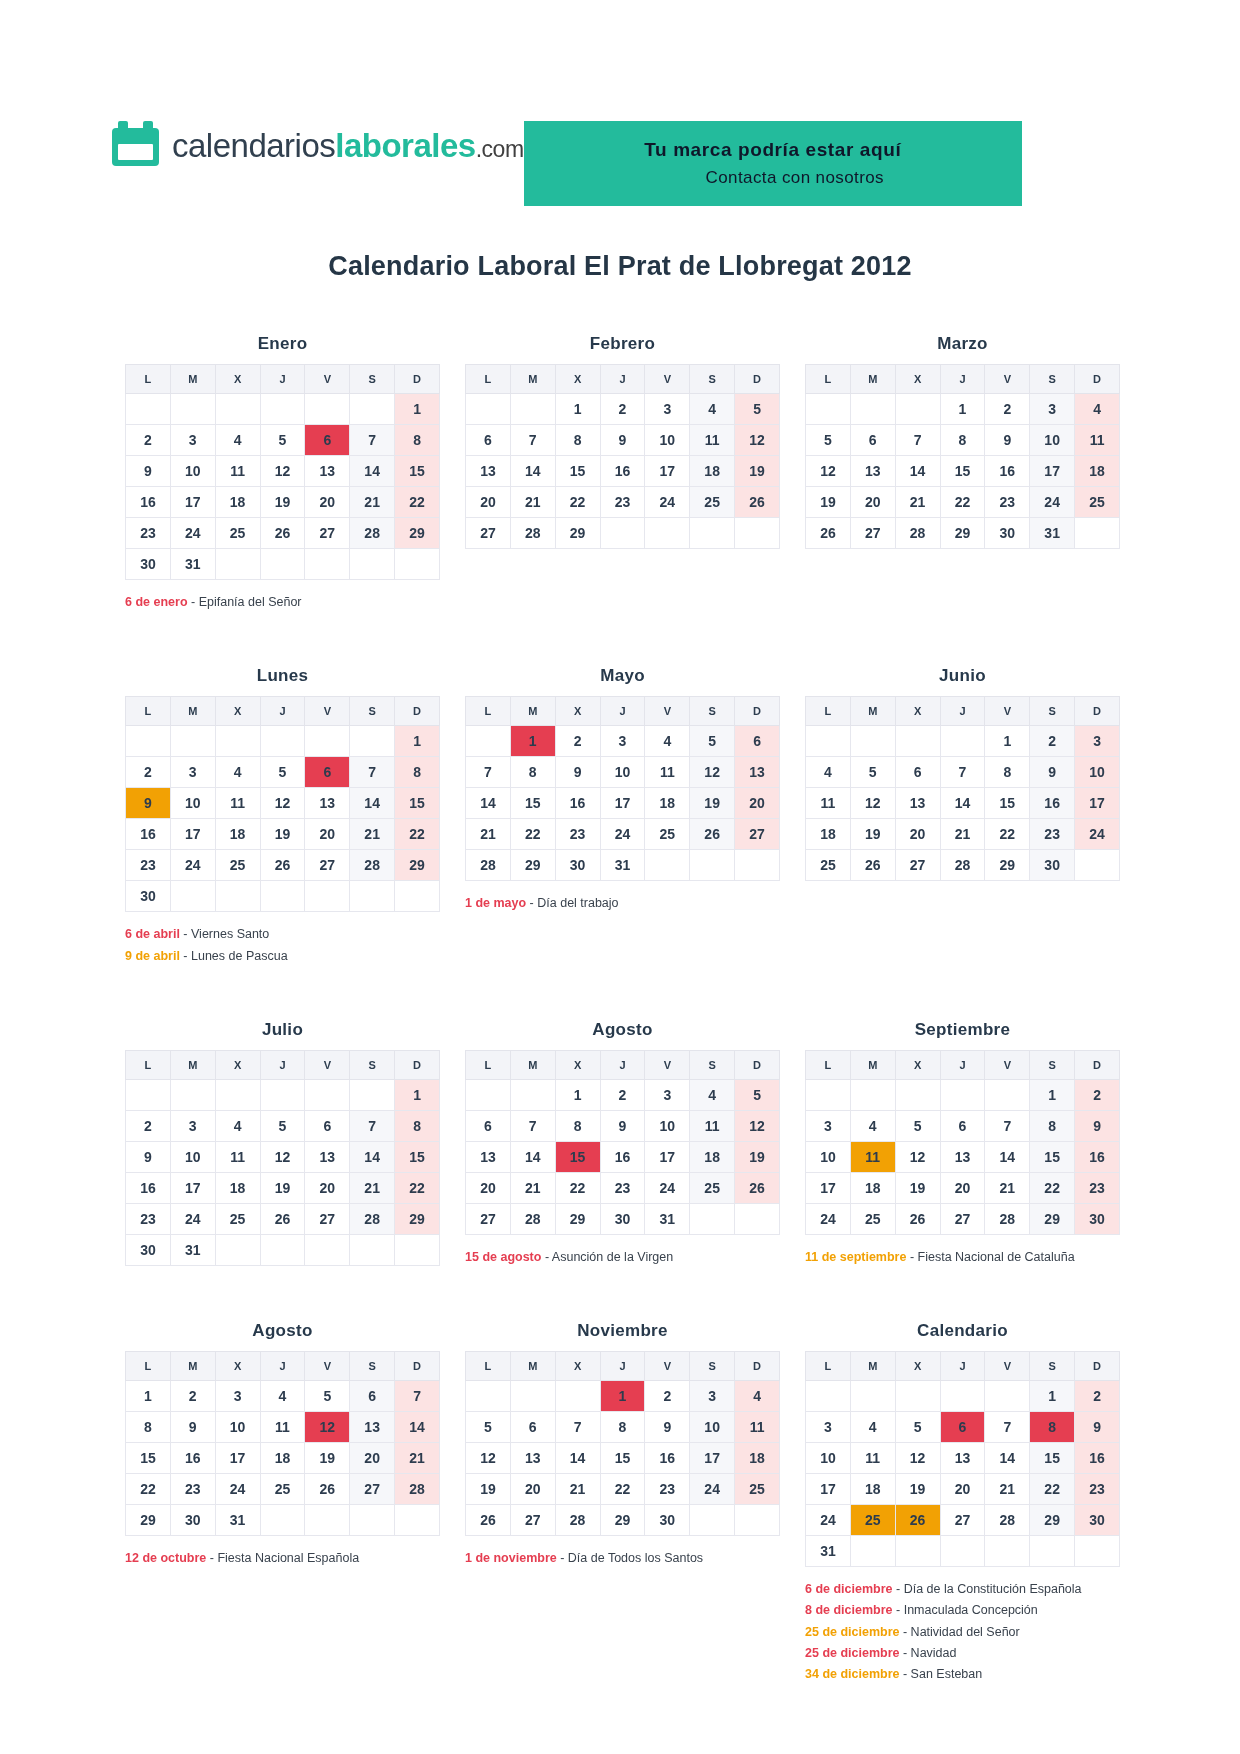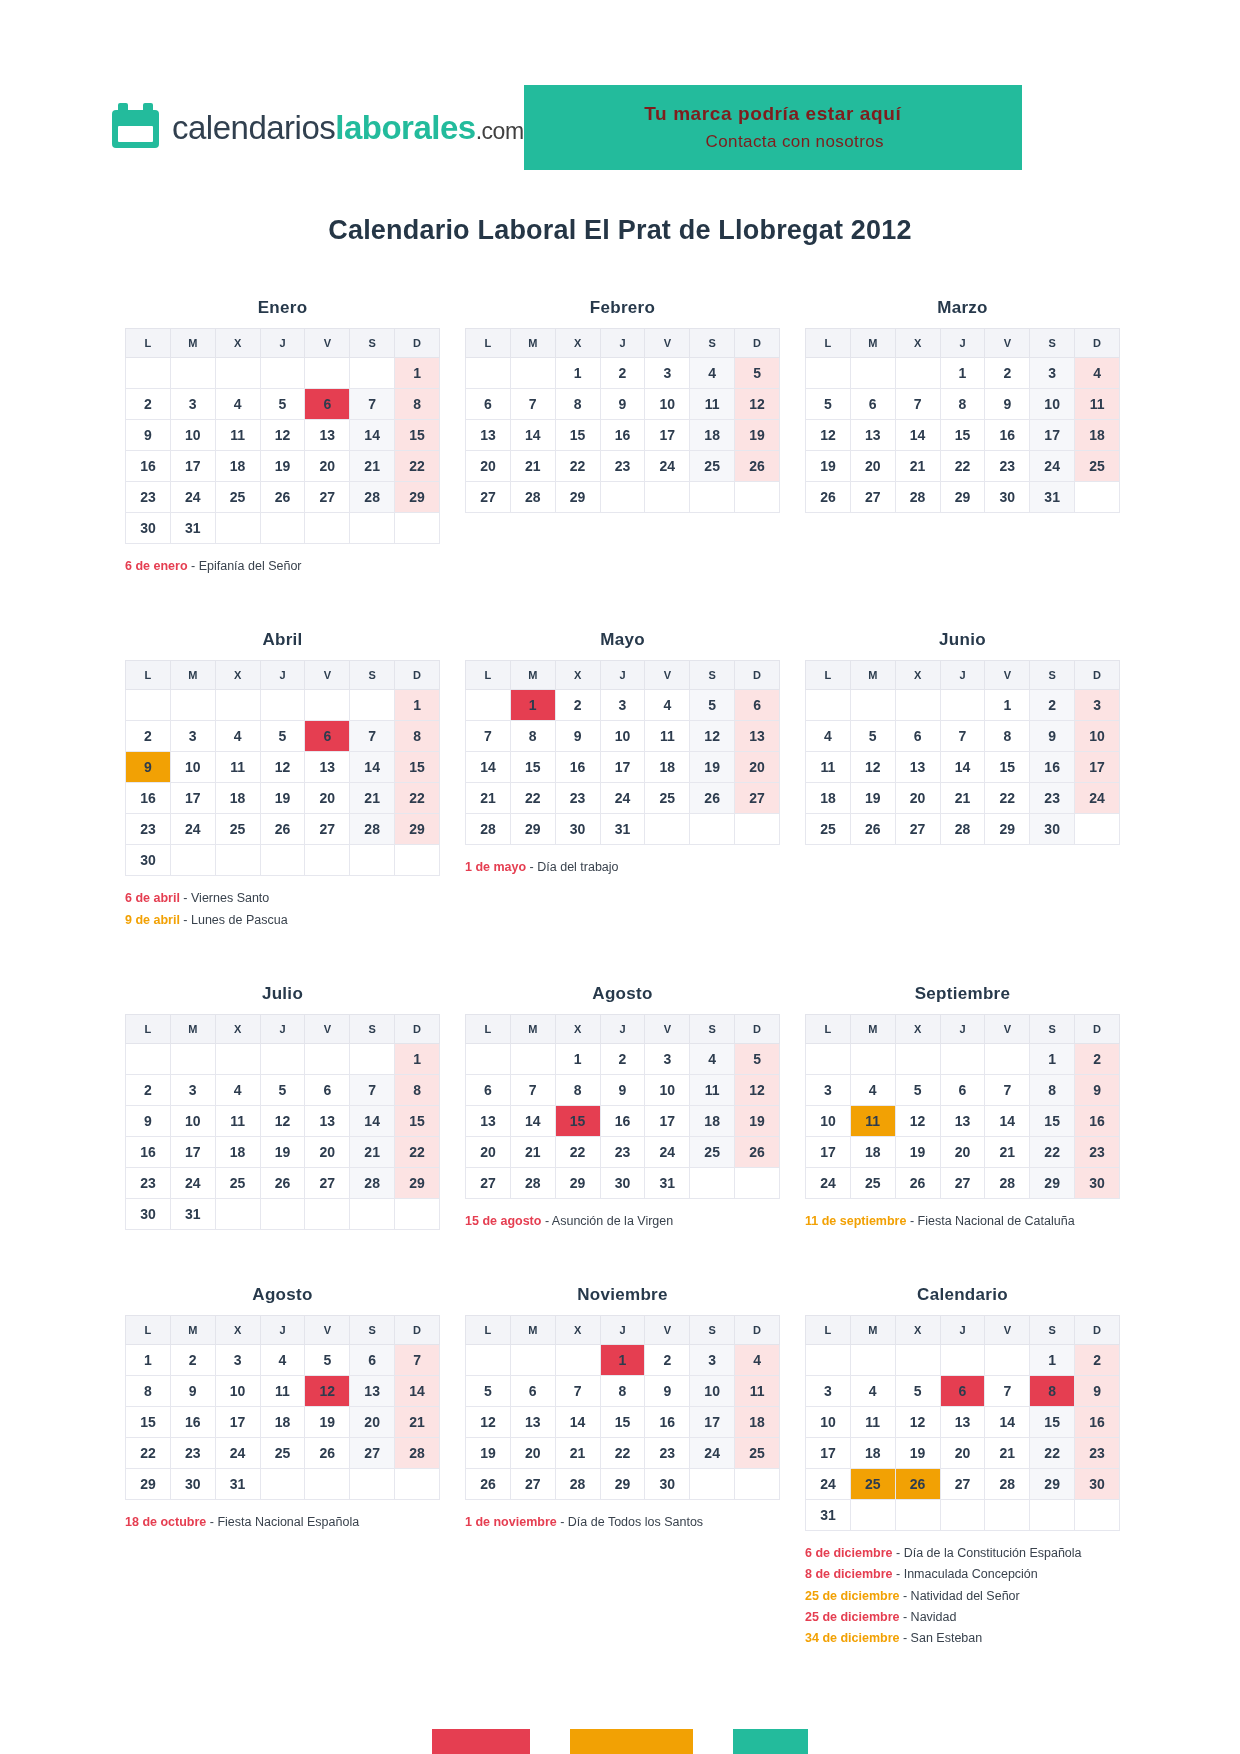--- a/index.html
+++ b/index.html
@@ -20,23 +20,24 @@
     justify-content: space-between;
     align-items: center;
   }
   .logo { display: flex; align-items: center; gap: 10px; cursor: pointer; }
   .logo-text { font-size: 33px; letter-spacing: -0.5px; color: #31404f; white-space: nowrap; }
   .logo-text .bold { font-weight: 700; color: var(--local); }
   .logo-text .tld { font-size: 23px; color: #404040; }
   .banner {
     width: 507px; height: 85px;
     background: var(--local);
-    color: #7f1d1d; text-align: center;
+    color: #0f172a; text-align: center;
     display: flex; flex-direction: column; justify-content: center; gap: 7px;
     cursor: pointer;
+    margin-top: 36px;
   }
   .banner-line1 { font-size: 19px; font-weight: 700; letter-spacing: 0.6px; }
   .banner-line2 { font-size: 17px; letter-spacing: 0.4px; padding-left: 44px; }
 
   
   h1.page-title {
     text-align: center;
     font-size: 27px;
     font-weight: 700;
     color: #253646;
@@ -324,21 +325,21 @@
               <td>28</td>
               <td>29</td>
               <td>30</td>
               <td class="sat">31</td>
               <td class="empty"></td>
             </tr>
           </tbody>
         </table>
       </div>
       <div class="month">
-        <div class="month-title">Abril</div>
+        <div class="month-title">Lunes</div>
         <table class="cal">
           <thead>
             <tr>
               <th>L</th>
               <th>M</th>
               <th>X</th>
               <th>J</th>
               <th>V</th>
               <th>S</th>
               <th>D</th>
@@ -795,21 +796,21 @@
               <td>30</td>
               <td>31</td>
               <td class="empty"></td>
               <td class="empty"></td>
               <td class="empty"></td>
               <td class="empty"></td>
             </tr>
           </tbody>
         </table>
         <div class="notes">
-          <div class="note"><span class="note-date national">18 de octubre</span><span class="note-text"> - Fiesta Nacional Española</span></div>
+          <div class="note"><span class="note-date national">12 de octubre</span><span class="note-text"> - Fiesta Nacional Española</span></div>
         </div>
       </div>
       <div class="month">
         <div class="month-title">Noviembre</div>
         <table class="cal">
           <thead>
             <tr>
               <th>L</th>
               <th>M</th>
               <th>X</th>

